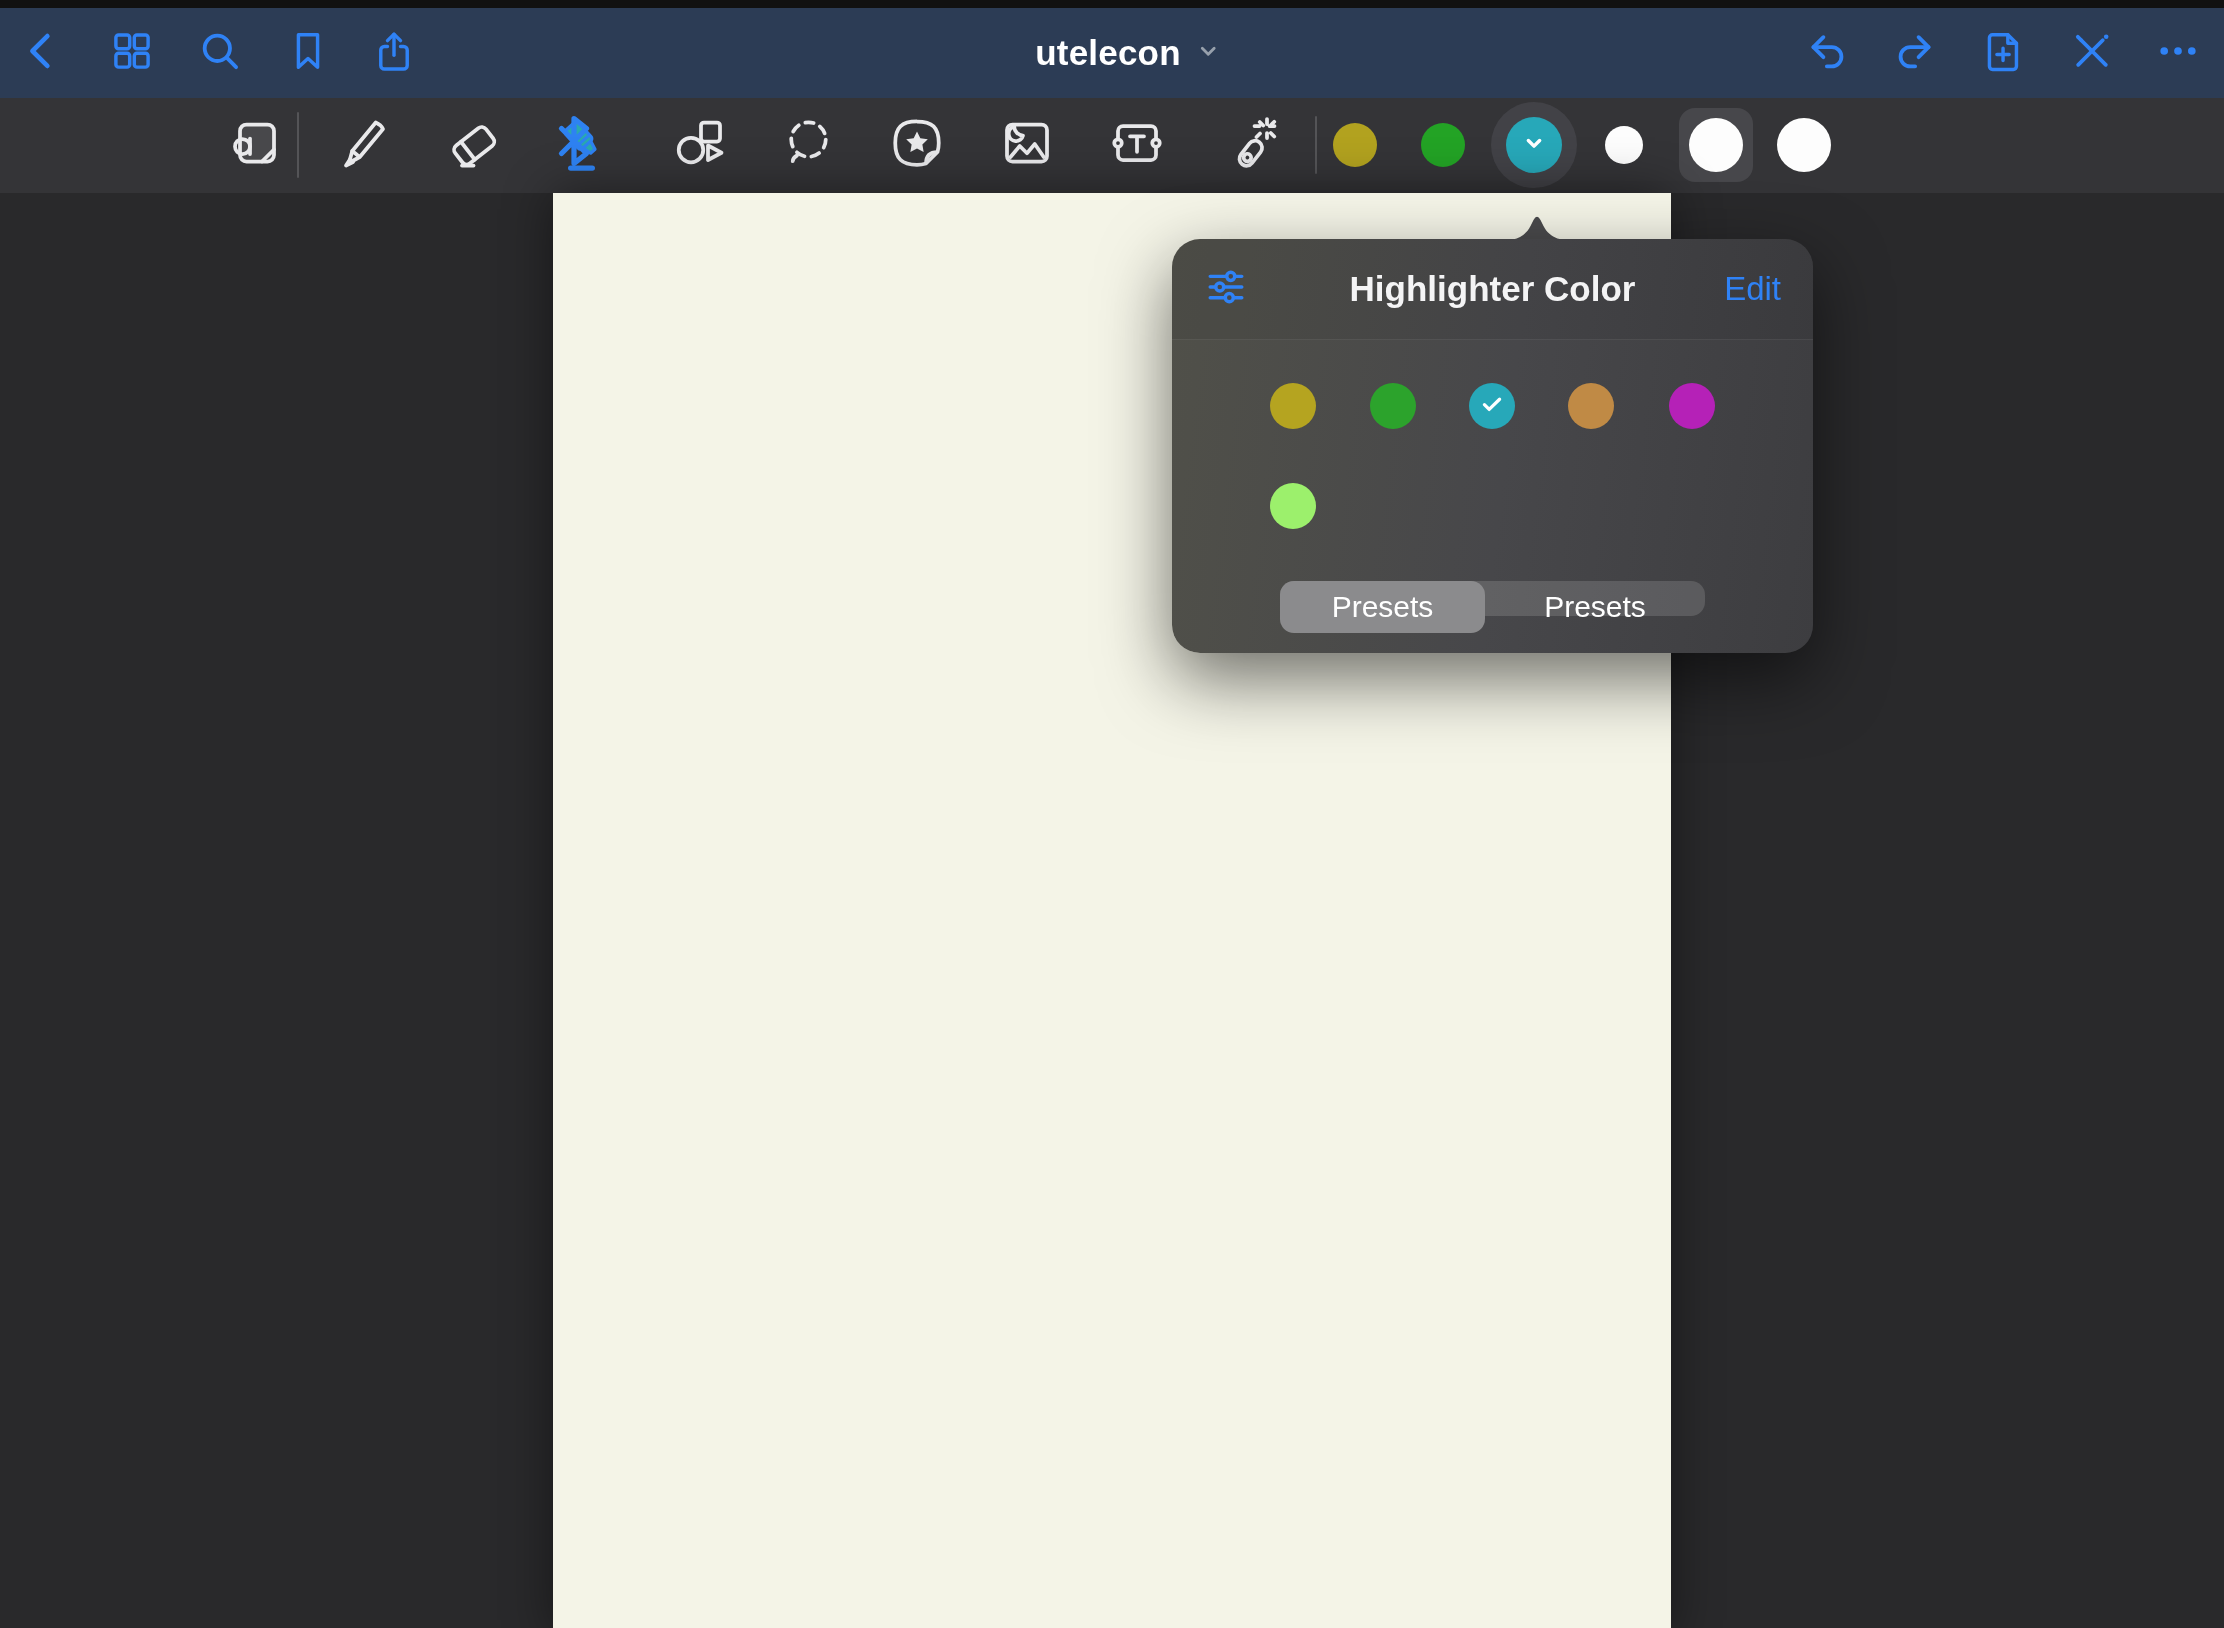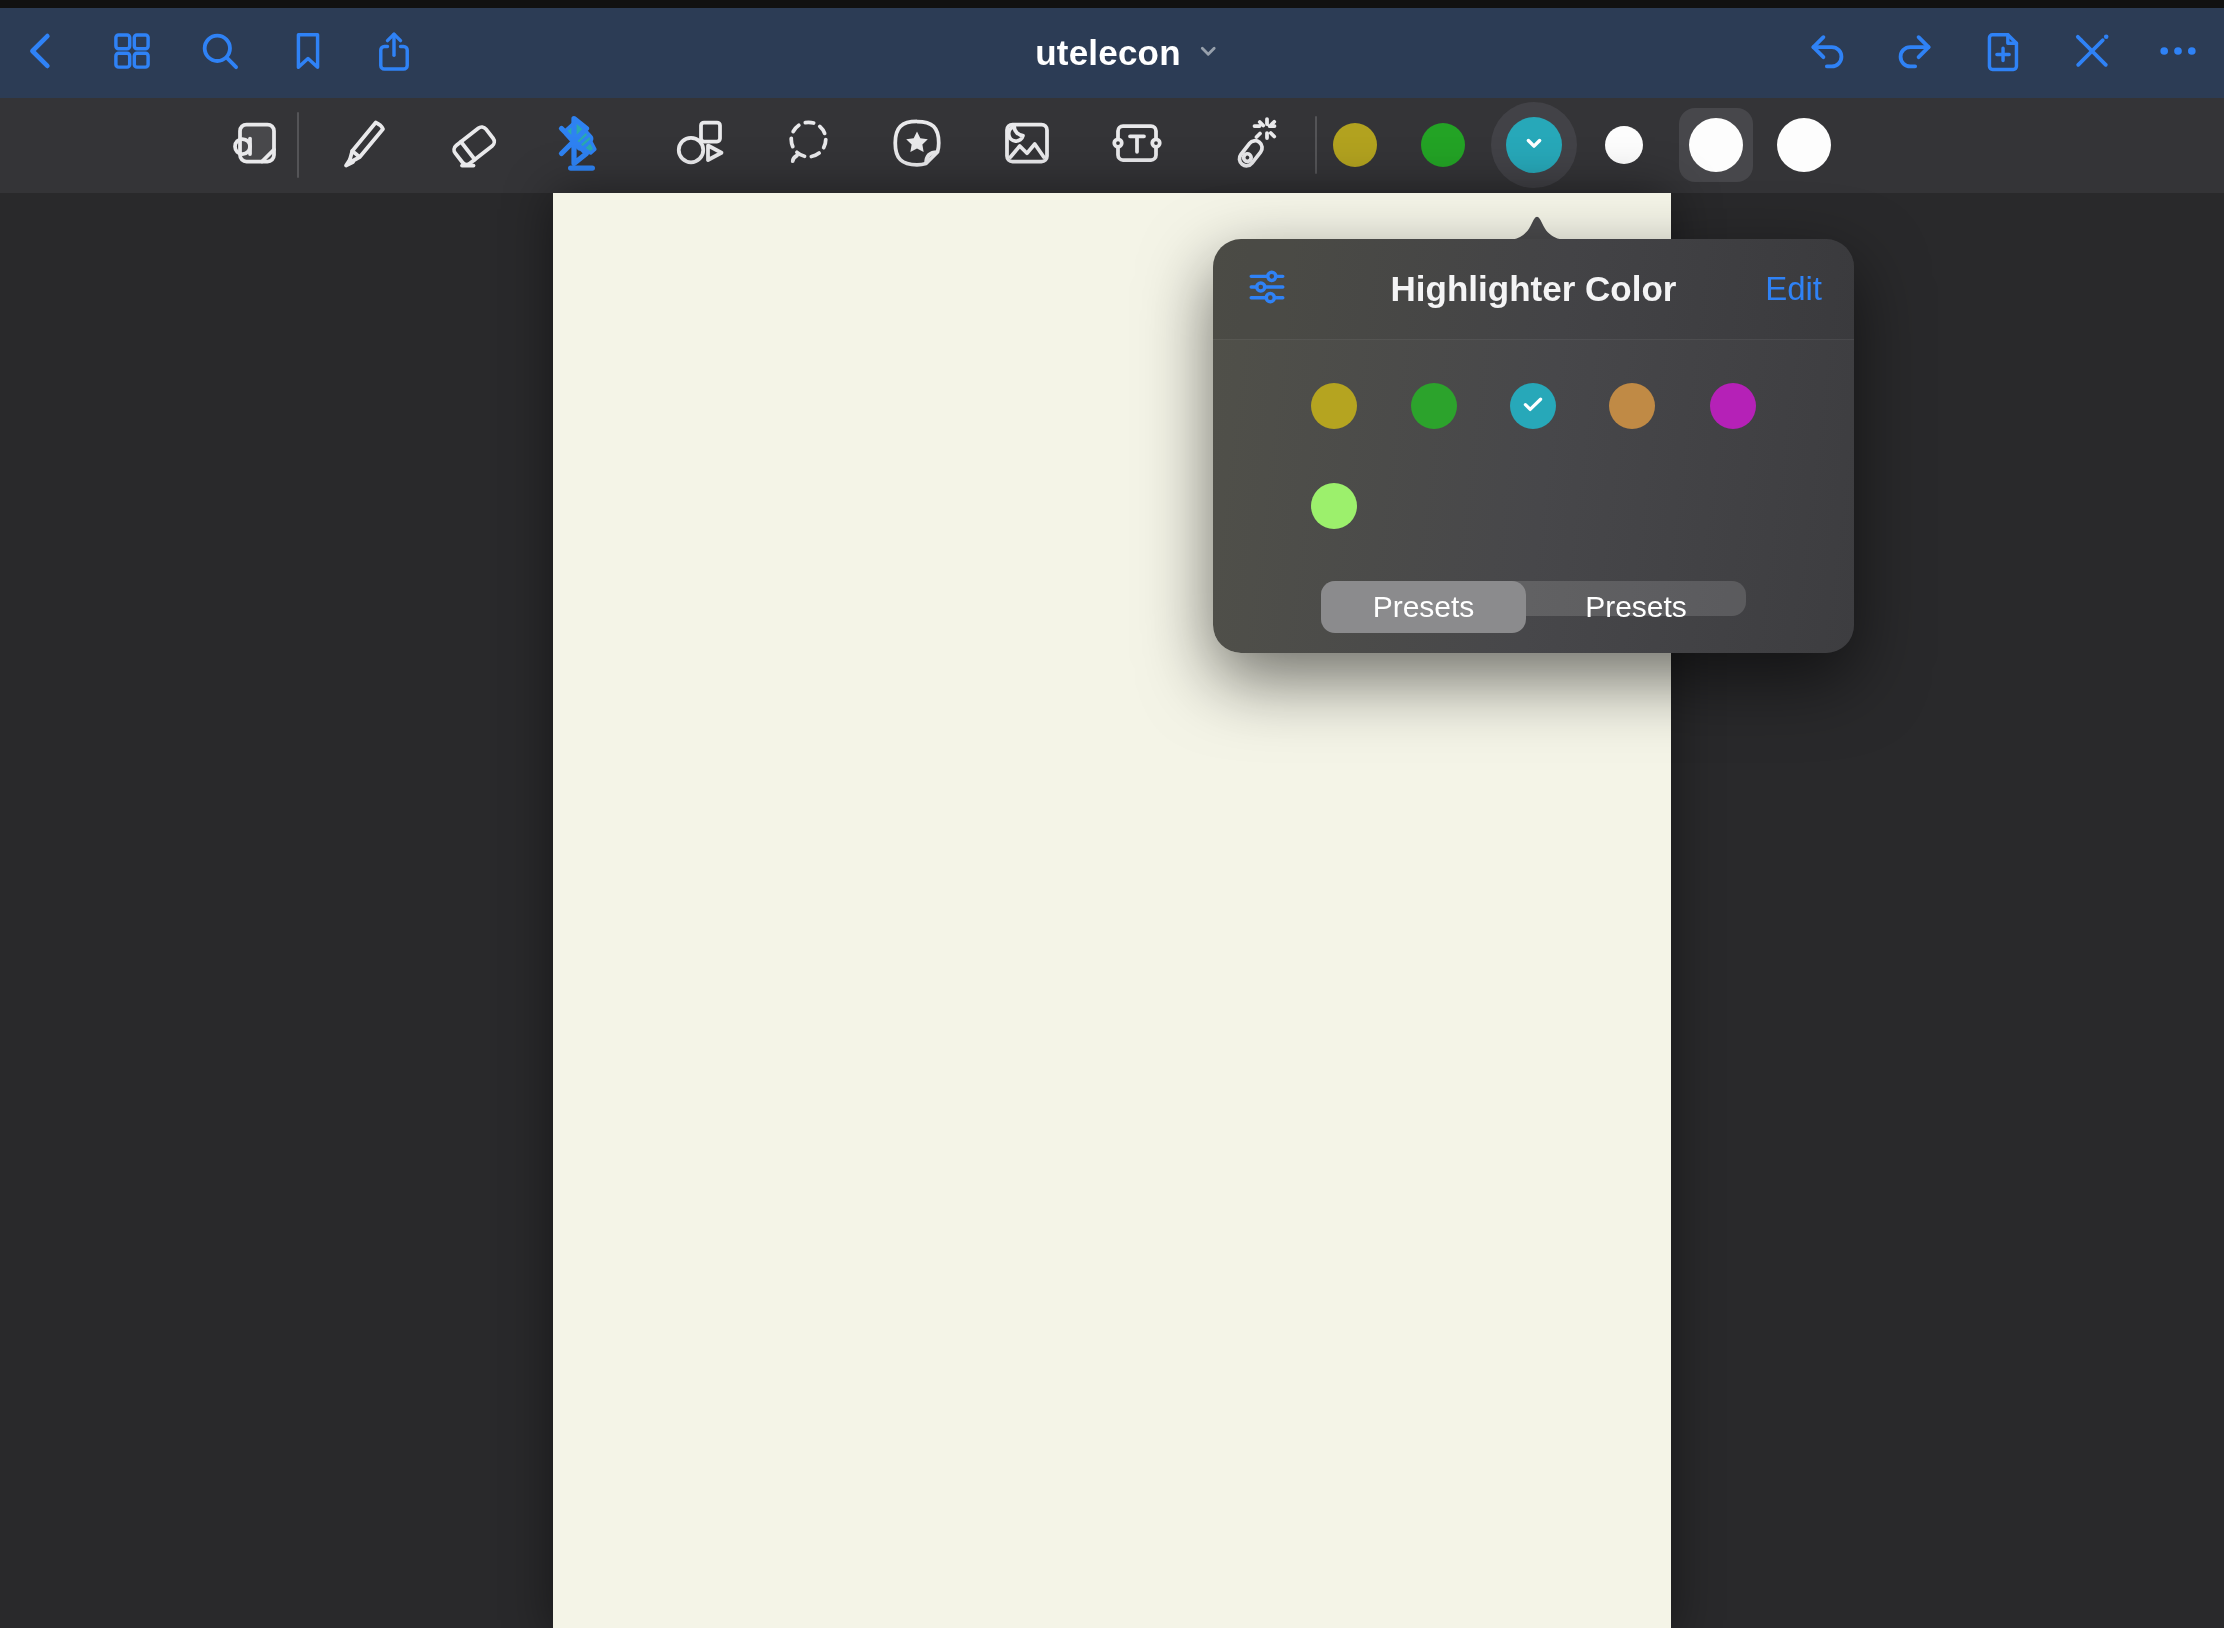--- a/index.html
+++ b/index.html
@@ -23,21 +23,21 @@
   .tool-btn svg{width:60px;height:60px;}
   .tb-divider{position:absolute;width:2px;background:rgba(255,255,255,.16);border-radius:1px;}
   .color-dot{position:absolute;border-radius:50%;cursor:pointer;}
   .sel-ring{position:absolute;left:1491px;top:94px;width:86px;height:86px;border-radius:50%;background:#424247;display:flex;align-items:center;justify-content:center;cursor:pointer;}
   .sel-ring .inner{width:56px;height:56px;border-radius:50%;display:flex;align-items:center;justify-content:center;color:#fff;}
   .stroke-box{position:absolute;left:1679px;top:100px;width:74px;height:74px;border-radius:16px;background:#47474b;display:flex;align-items:center;justify-content:center;cursor:pointer;}
   .stroke-dot{width:54px;height:54px;border-radius:50%;background:#fdfdfd;}
   
   .canvas{position:absolute;left:553px;top:185px;width:1118px;height:1443px;background:var(--paper,#f4f4e7);box-shadow:0 0 46px rgba(0,0,0,.45);cursor:crosshair;}
   
-  .popover{position:absolute;left:1213px;top:231px;width:641px;height:414px;border-radius:28px;
+  .popover{position:absolute;left:1172px;top:231px;width:641px;height:414px;border-radius:28px;
     background:linear-gradient(97deg,#505049 0%,#47474a 52%,#3d3d40 100%);
     box-shadow:0 26px 70px rgba(0,0,0,.55);}
   .pop-arrow{position:absolute;left:1497px;top:197px;width:80px;height:36px;}
   .pop-header{position:absolute;left:0;top:0;width:100%;height:100px;border-bottom:1px solid rgba(255,255,255,.07);
     background:rgba(0,0,0,.05);border-radius:28px 28px 0 0;display:flex;align-items:center;}
   .pop-title{position:absolute;left:0;width:100%;text-align:center;color:#f4f4f5;font-size:35px;font-weight:700;}
   .sliders-btn{position:absolute;left:30px;top:26px;width:48px;height:48px;display:flex;align-items:center;justify-content:center;color:var(--accent,#3f87f5);cursor:pointer;}
   .edit-btn{position:absolute;right:32px;top:0;height:100px;display:flex;align-items:center;color:var(--accent,#3f87f5);font-size:33px;cursor:pointer;}
   .swatch{position:absolute;width:46px;height:46px;border-radius:50%;cursor:pointer;display:flex;align-items:center;justify-content:center;color:#fff;}
   .segment{position:absolute;left:108px;top:342px;width:425px;height:35px;border-radius:14px;background:rgba(255,255,255,.14);}

